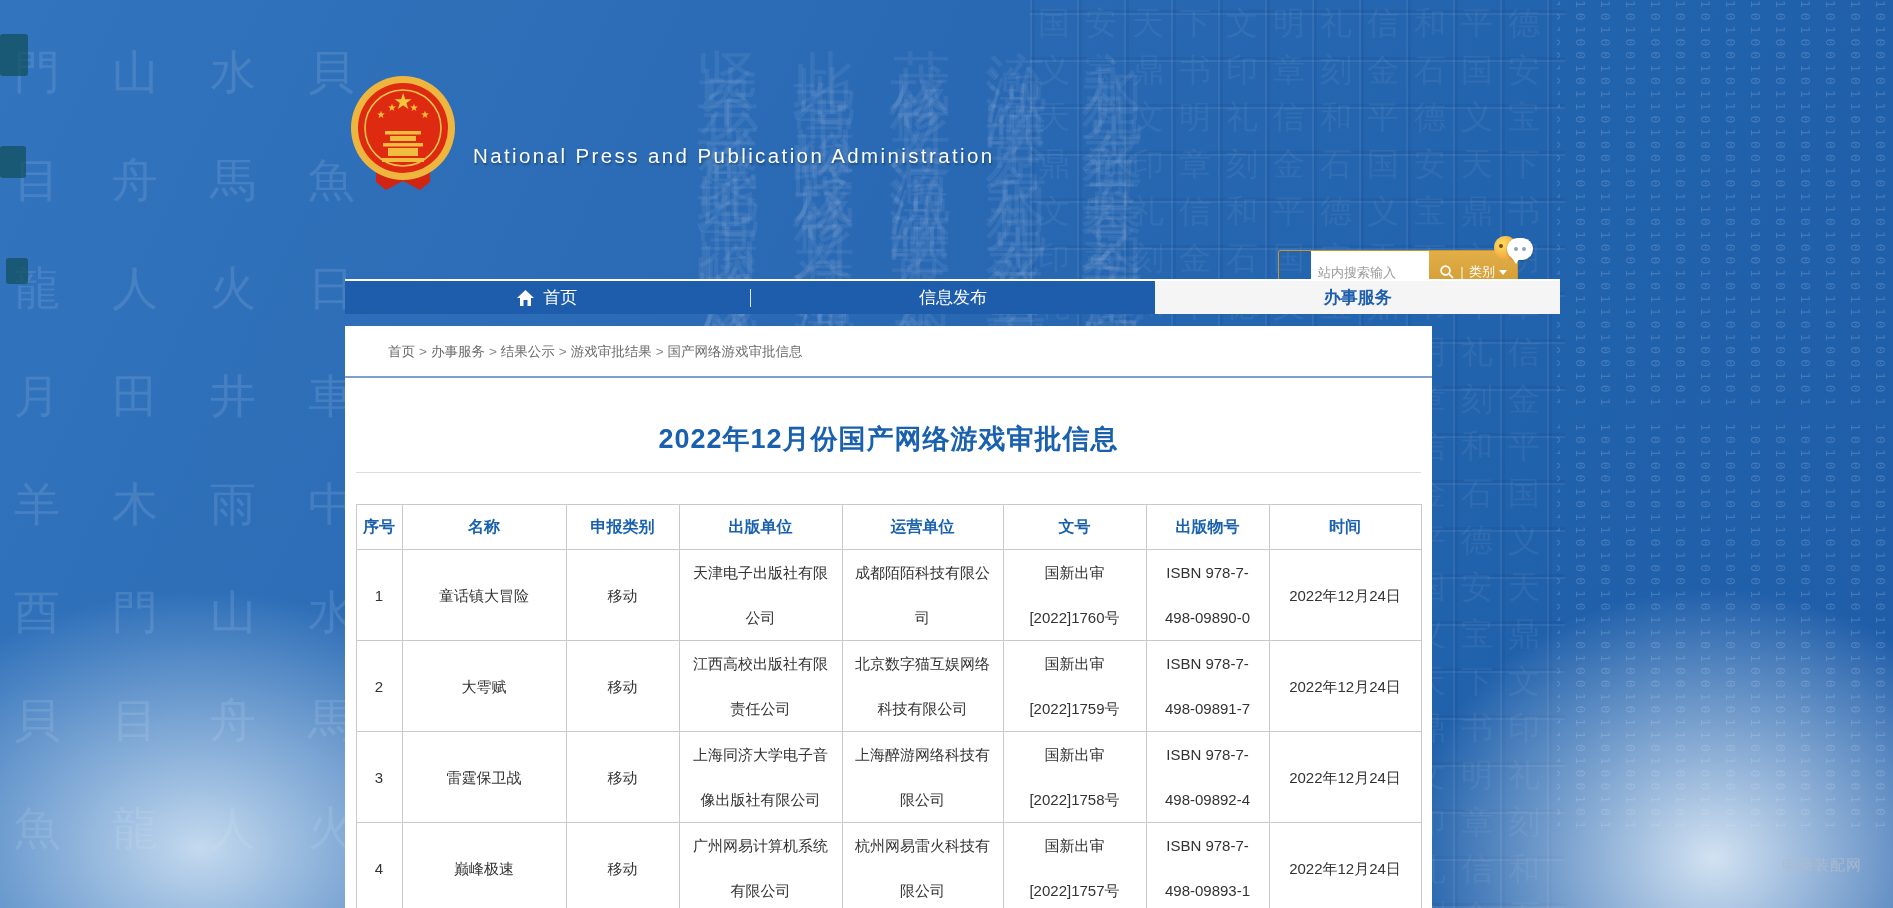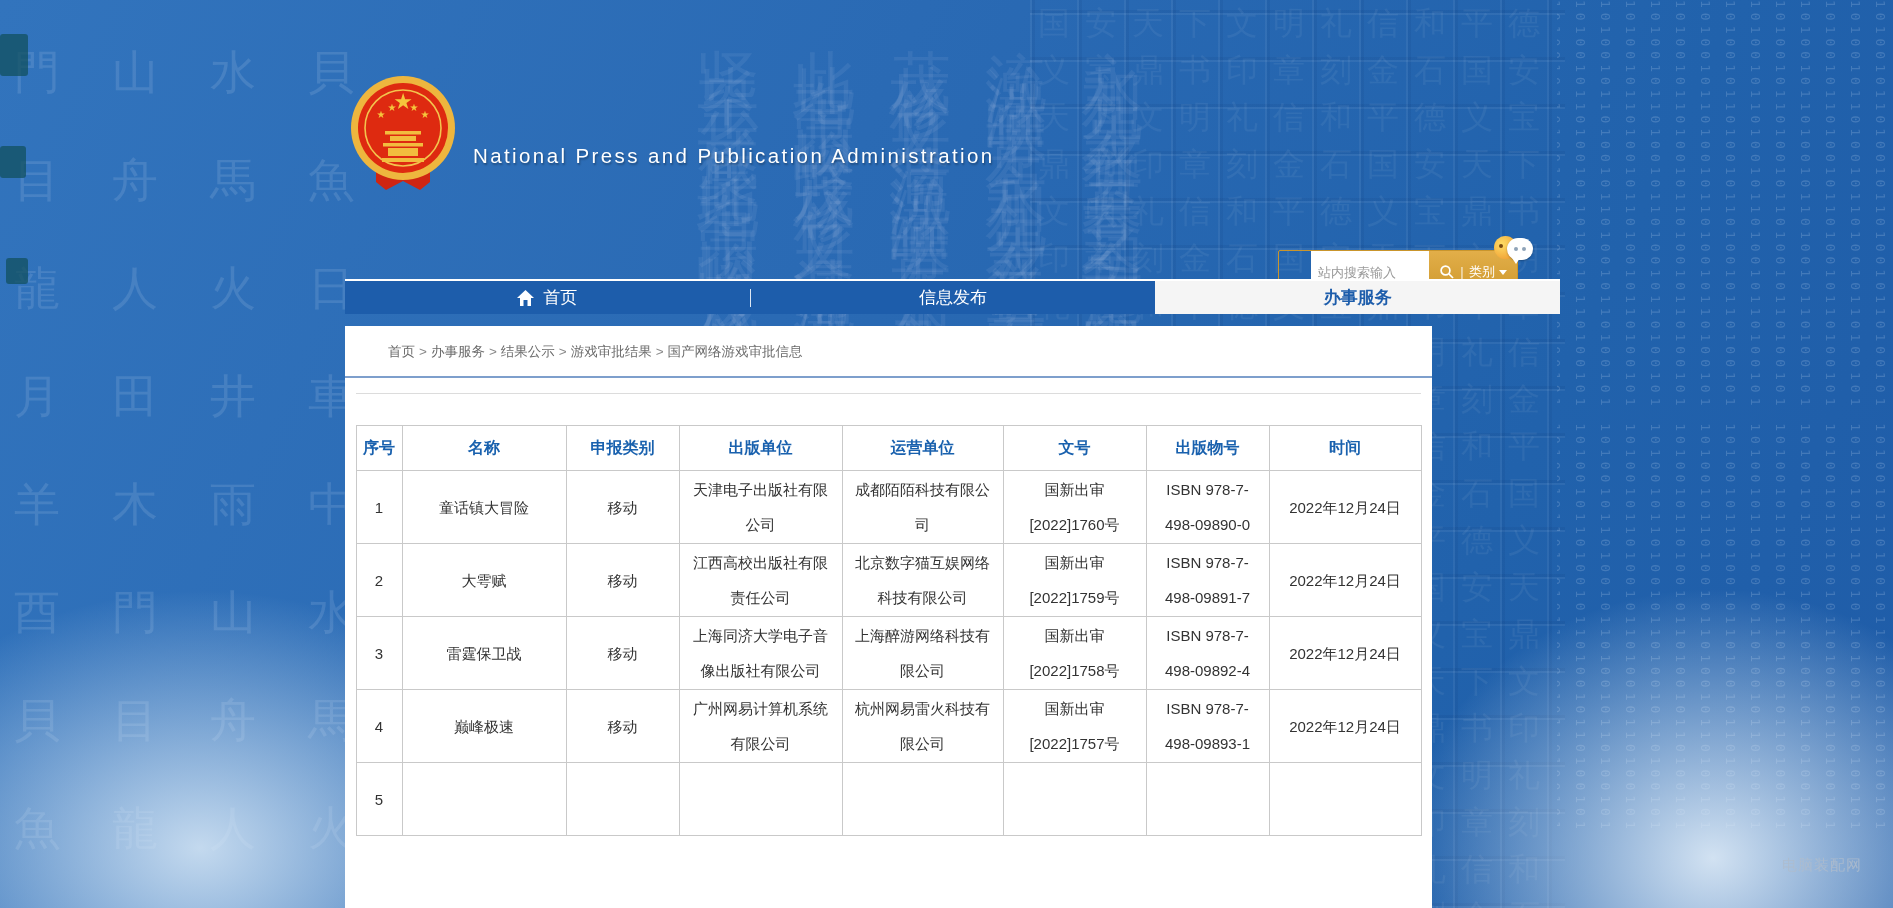--- a/index.html
+++ b/index.html
@@ -87,21 +87,21 @@
   .article-meta{margin-top:40px;text-align:center;color:#555;font-size:15px;}
   .meta-date{margin-right:30px;}
   .meta-font-label{margin-right:6px;}
   .font-size-btn{cursor:pointer;margin:0 3px;}
   .hr-gray{margin:15px auto 0;width:1065px;height:1px;background:#dcdcdc;}
 
   table.approval{margin:31px auto 0;width:1065px;border-collapse:collapse;table-layout:fixed;}
   table.approval th,table.approval td{border:1px solid #c9c9c9;text-align:center;vertical-align:middle;
     padding:0;overflow:hidden;}
   table.approval th{height:44px;color:#1961ae;font-size:16px;font-weight:bold;background:#fff;}
-  table.approval td{height:72px;font-size:15px;color:#333;white-space:pre-line;line-height:35px;}
+  table.approval td{height:72px;font-size:15px;color:#333;white-space:pre-line;line-height:45px;}
 
   .watermark{position:absolute;left:1782px;top:856px;font-size:15px;color:#aebccd;opacity:0.85;
     z-index:5;letter-spacing:1px;}
 </style>
 </head>
 <body>
 
 <div class="bg-layer bg-left">門山水貝目舟馬魚龍人火日月田井車羊木雨中酉門山水貝目舟馬魚龍人火日月田井車羊木雨中酉門山水貝目舟馬魚龍人火日月田井車羊木雨中酉門山水貝目舟馬魚龍人火日月田井車羊木雨中酉門山水貝目舟馬魚龍人火日月田井車羊木雨中酉門山水貝目舟馬魚龍人火日月田井車羊木雨中酉門山水貝目舟馬魚龍人火日月田井車羊木雨中酉門山水貝目舟馬魚龍人火日月田井車羊木雨中酉</div>
 <div class="bg-layer bg-mid">永和九年岁在癸丑暮春之初会于会稽山阴之兰亭修禊事也群贤毕至少长咸集此地有崇山峻岭茂林修竹又有清流激湍映带左右永和九年岁在癸丑暮春之初会于会稽山阴之兰亭修禊事也群贤毕至少长咸集此地有崇山峻岭茂林修竹又有清流激湍映带左右永和九年岁在癸丑暮春之初会于会稽山阴之兰亭修禊事也群贤毕至少长咸集此地有崇山峻岭茂林修竹又有清流激湍映带左右永和九年岁在癸丑暮春之初会于会稽山阴之兰亭修禊事也群贤毕至少长咸集此地有崇山峻岭茂林修竹又有清流激湍映带左右</div>
 <div class="bg-layer bg-grid">
@@ -166,20 +166,21 @@
     <span>信息发布</span>
   </div>
   <div class="nav-tab active">
     <span>办事服务</span>
   </div>
 </div>
 
 <div class="content">
   <div class="breadcrumb"><span class="crumb">首页</span><span class="crumb-sep">&gt;</span><span class="crumb">办事服务</span><span class="crumb-sep">&gt;</span><span class="crumb">结果公示</span><span class="crumb-sep">&gt;</span><span class="crumb">游戏审批结果</span><span class="crumb-sep">&gt;</span><span class="crumb">国产网络游戏审批信息</span></div>
   <div class="hr-blue"></div>
+  <div class="article-title">2022年12月份国产网络游戏审批信息</div>
   <div class="hr-gray"></div>
   <table class="approval">
       <colgroup>
         <col style="width: 46px;">
         <col style="width: 164px;">
         <col style="width: 113px;">
         <col style="width: 163px;">
         <col style="width: 161px;">
         <col style="width: 143px;">
         <col style="width: 123px;">

